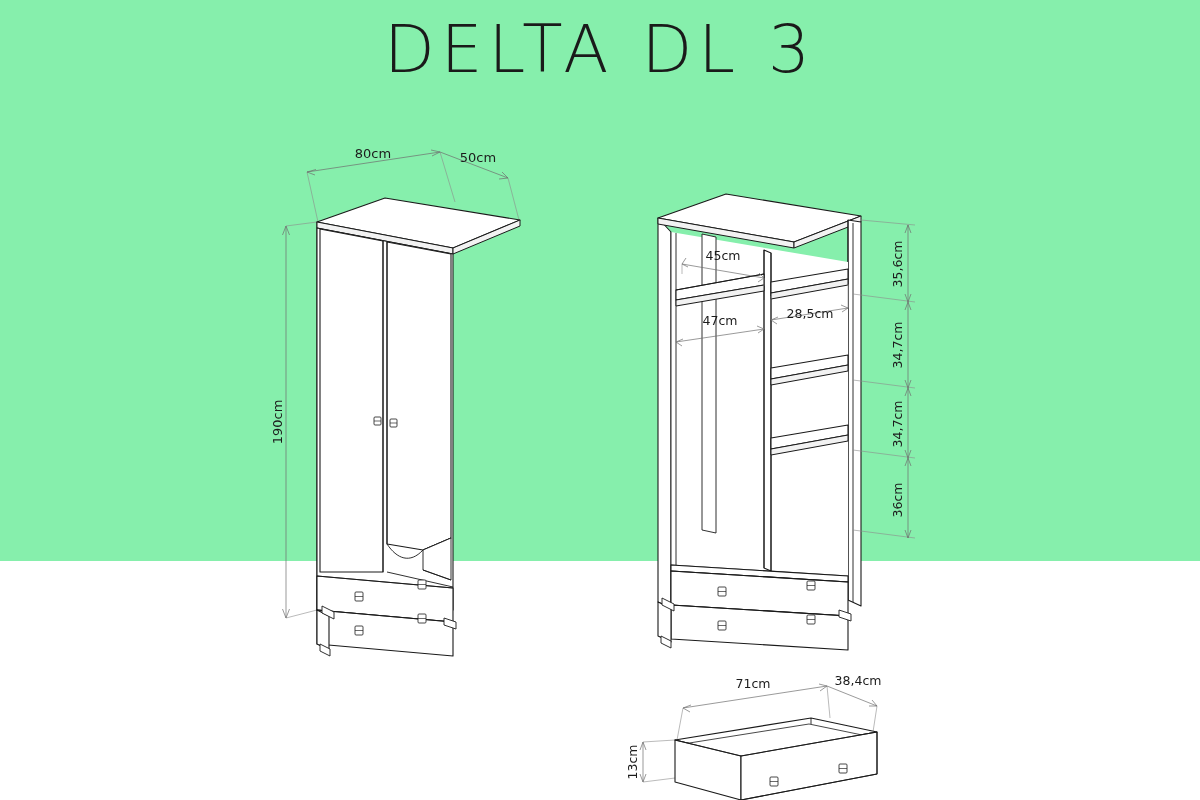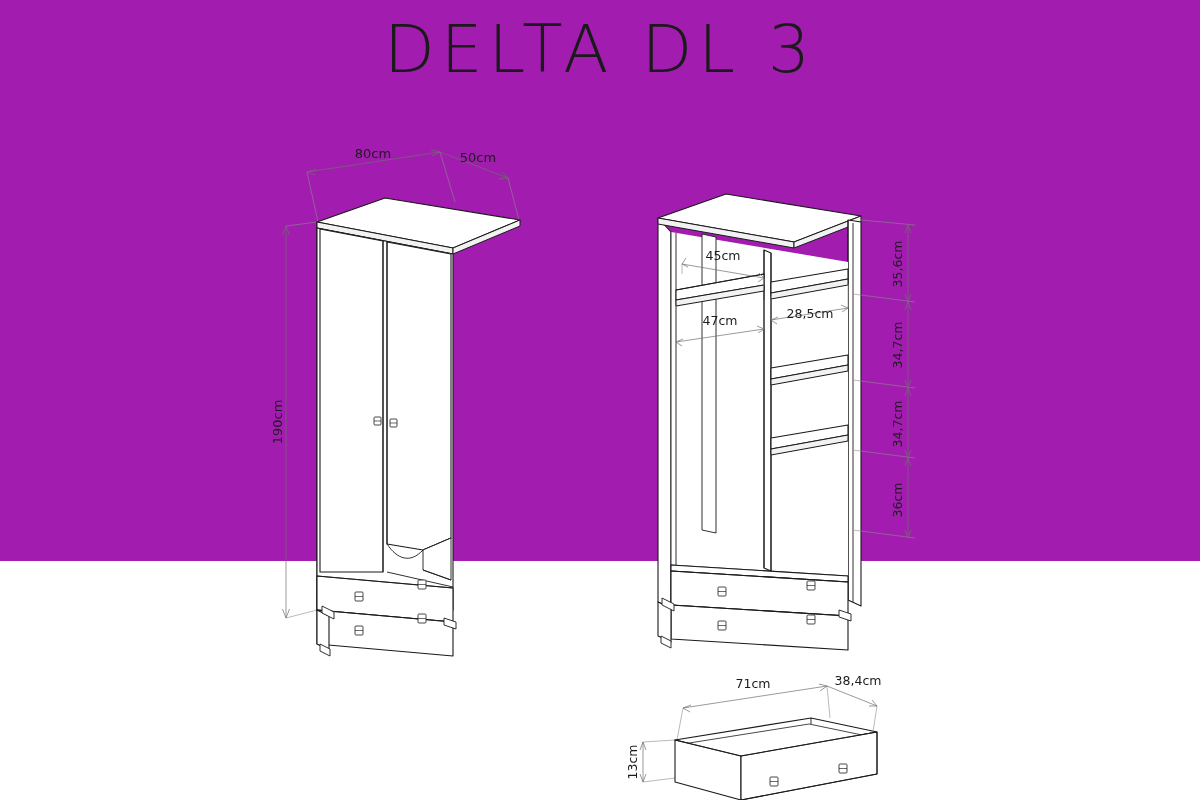--- a/index.html
+++ b/index.html
@@ -12,21 +12,21 @@
     height: 800px;
     overflow: hidden;
     font-family: "DejaVu Sans", sans-serif;
     position: relative;
   }
   #sheet {
     position: absolute;
     left: 0; top: 0;
     width: 1200px;
     height: 561px;
-    background: #a21caf;
+    background: #86efac;
     text-align: center;
   }
   .title-text {
     font-family: "DejaVu Sans", sans-serif;
     font-size: 66px;
     letter-spacing: 6px;
     fill: #1a1a1a;
     stroke: none;
     font-weight: 300;
   }

